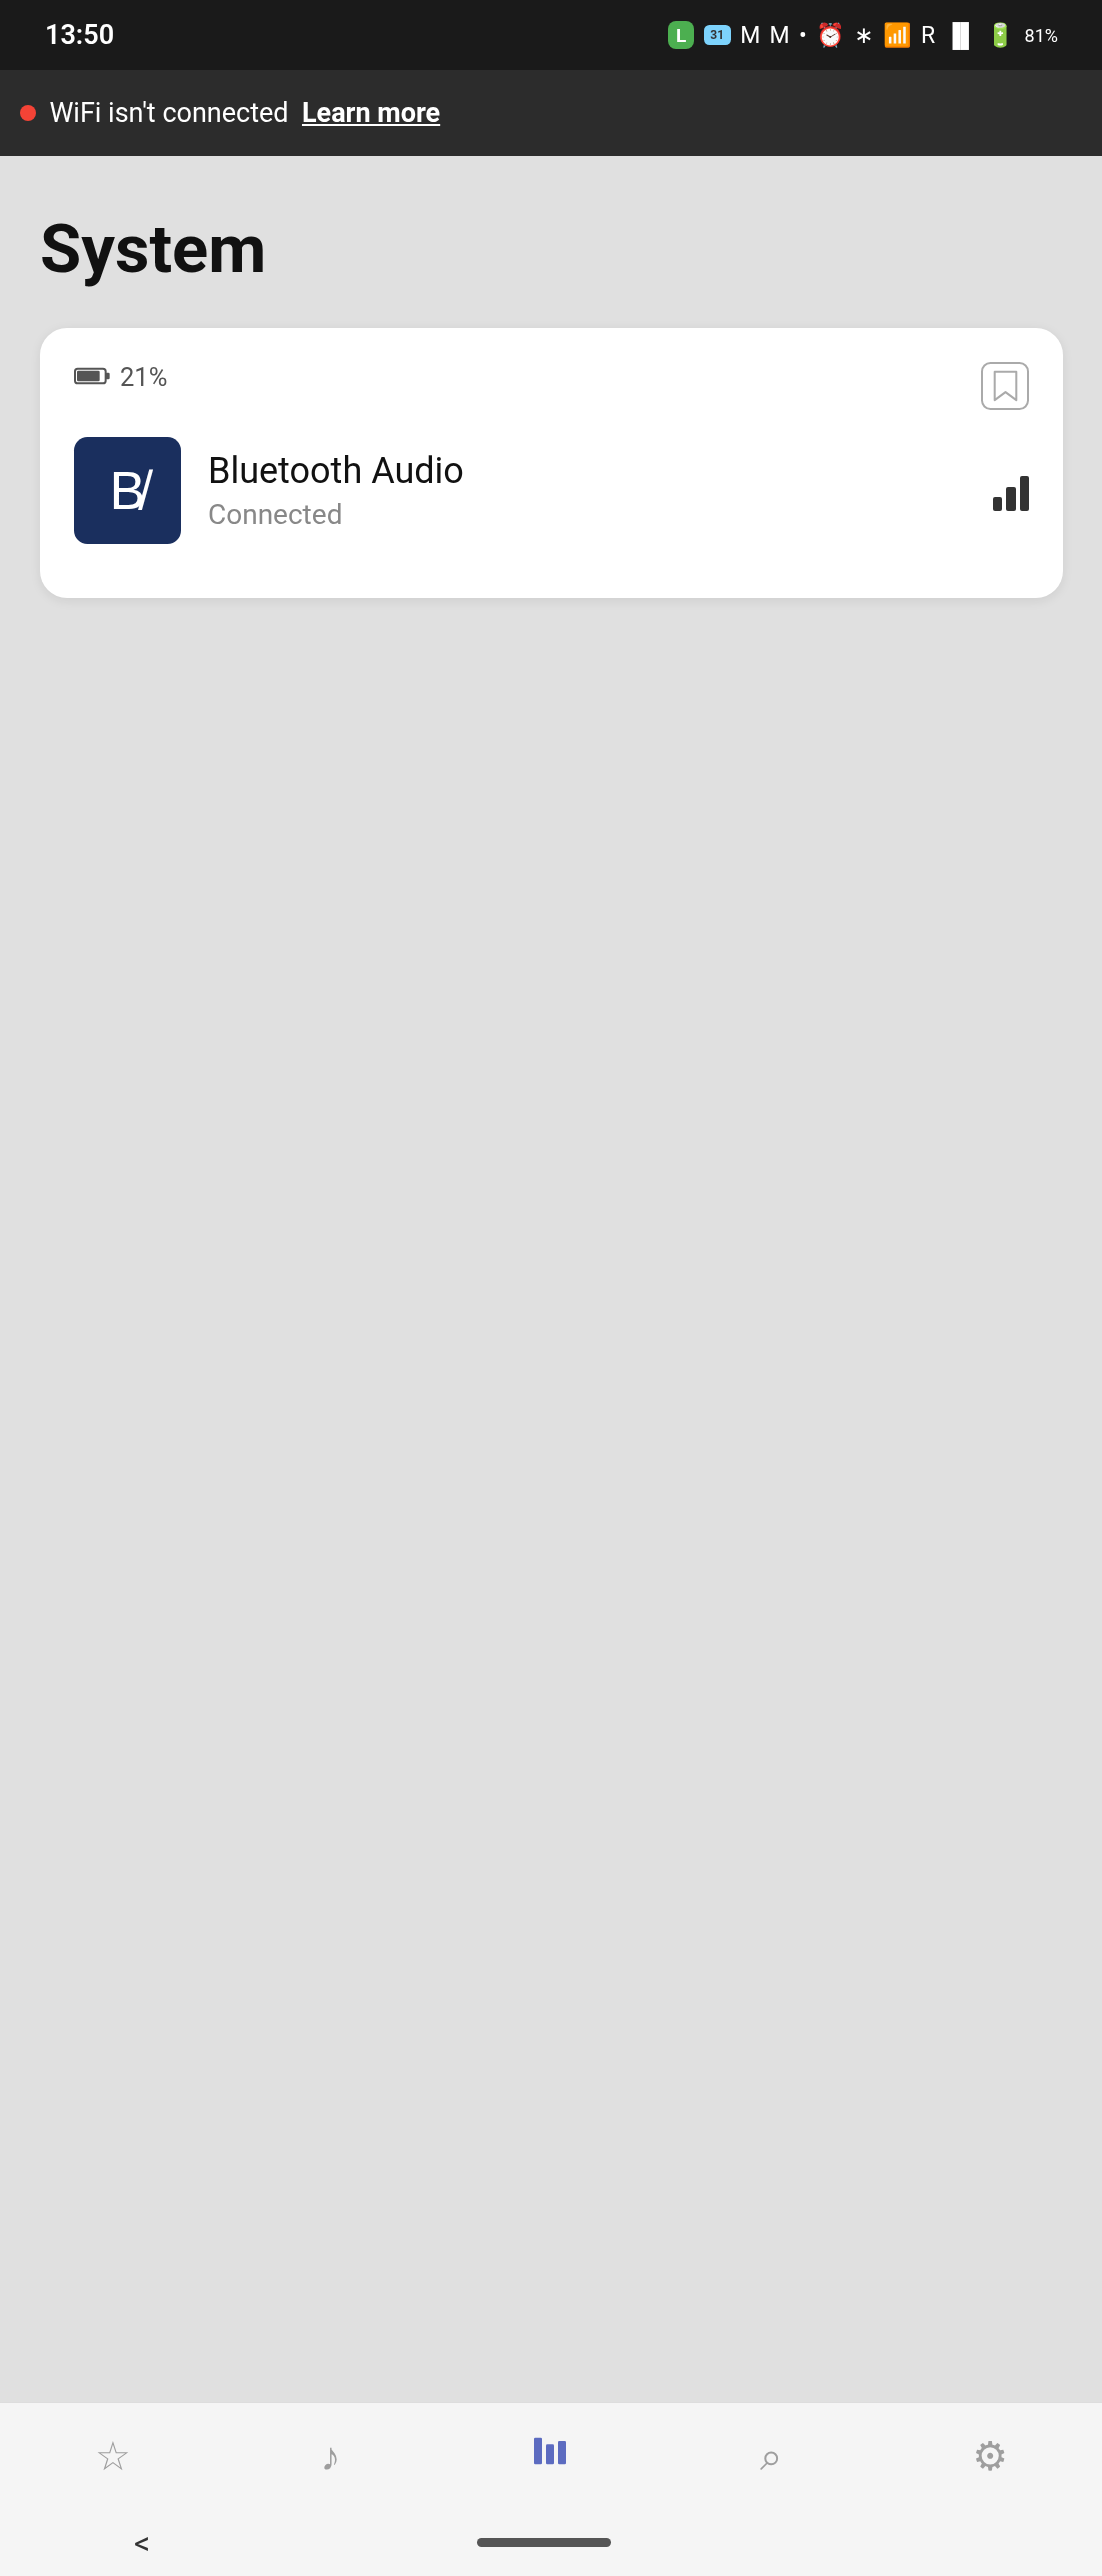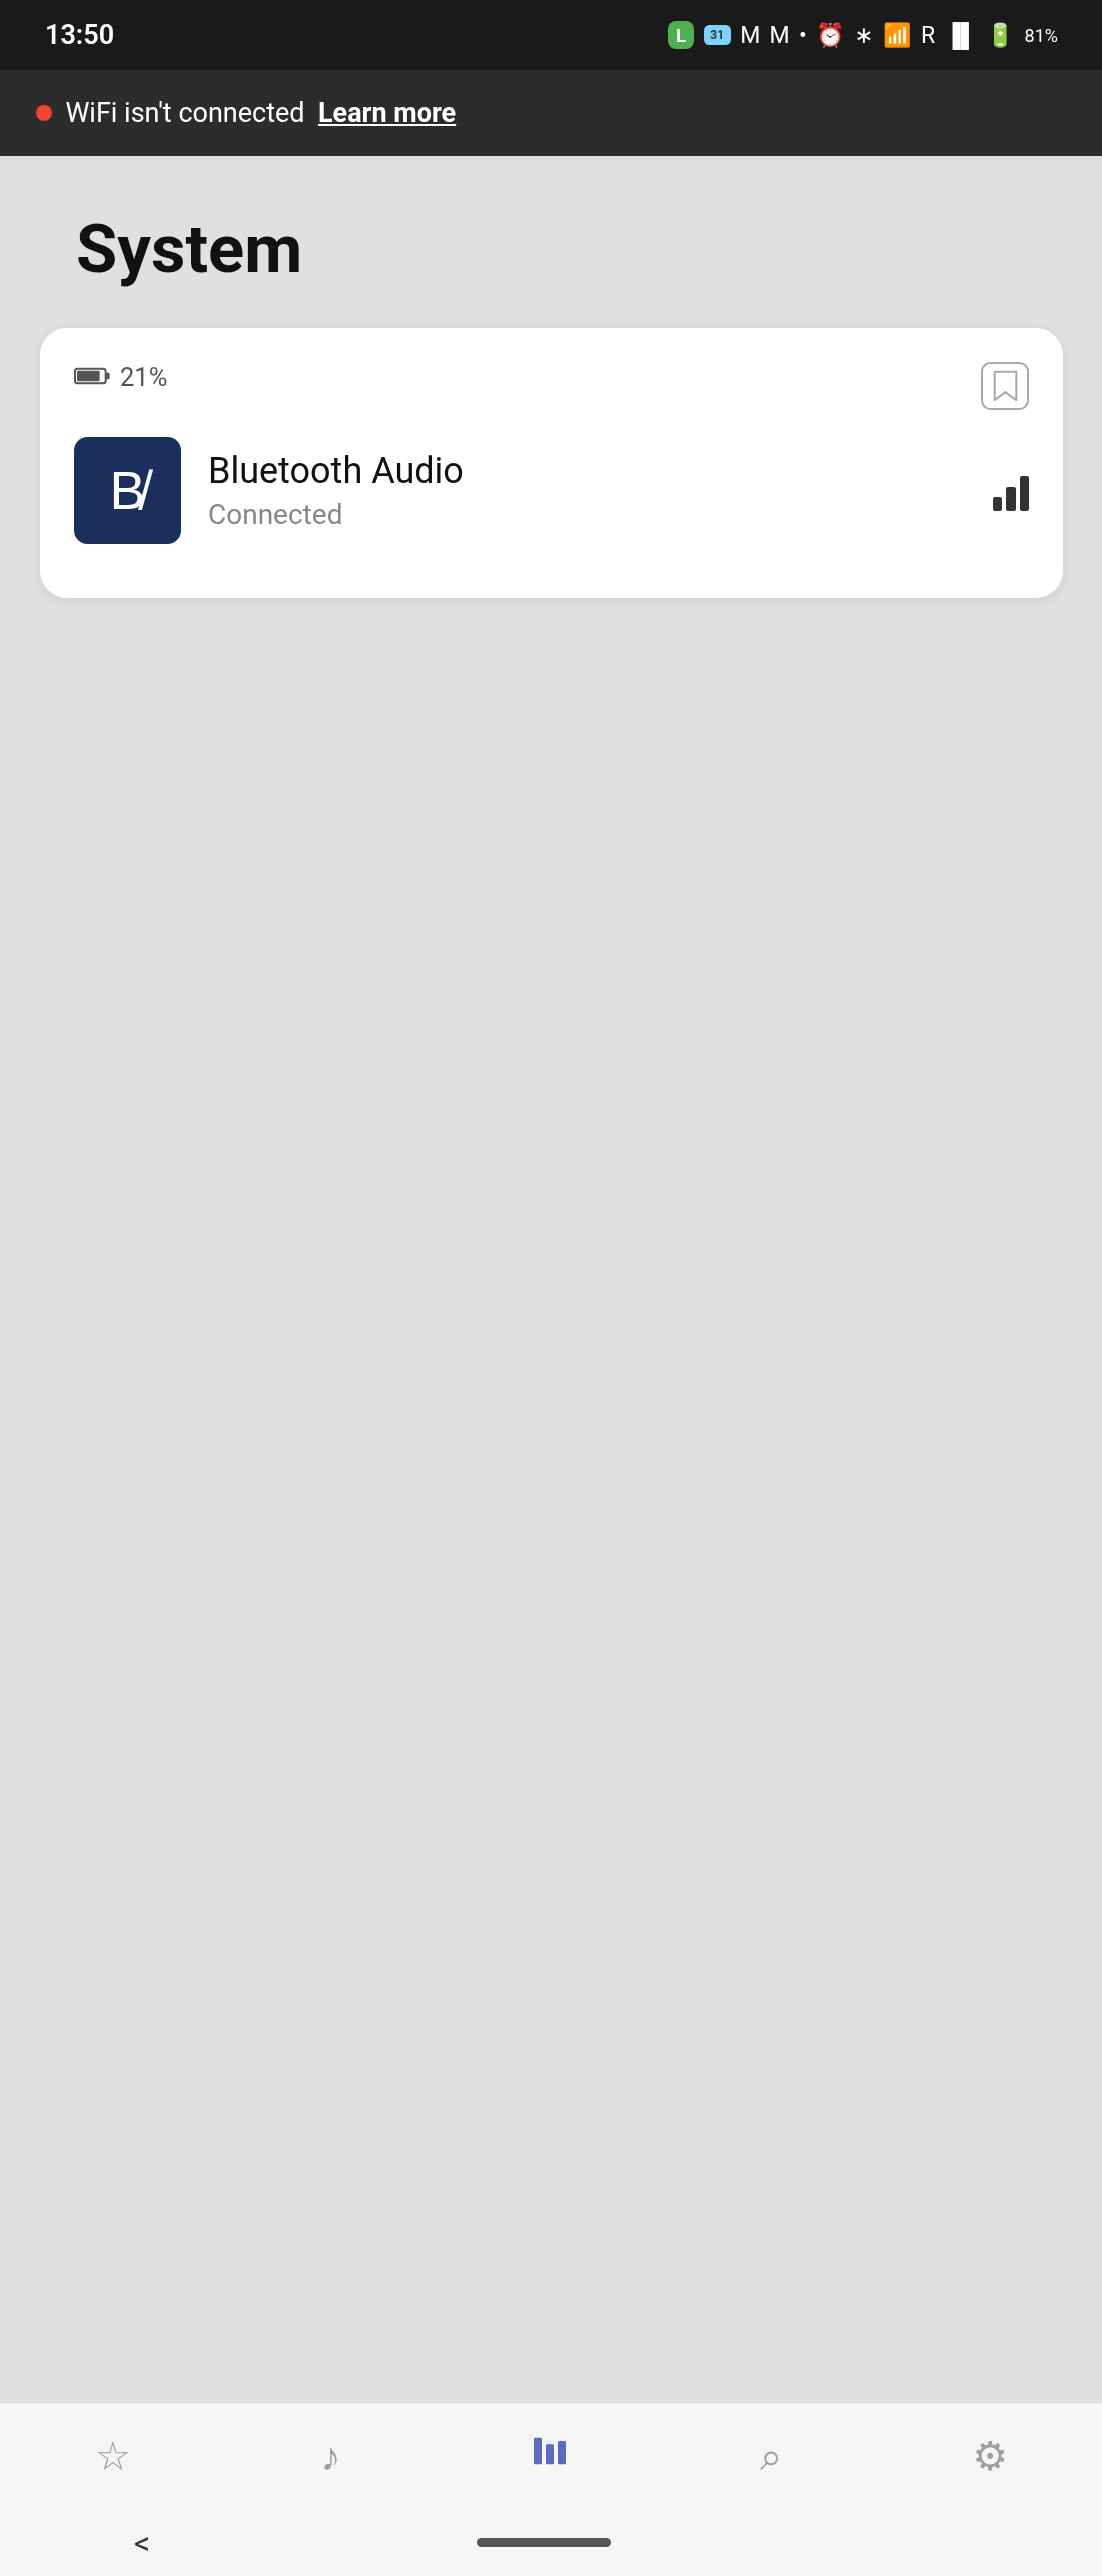--- a/index.html
+++ b/index.html
@@ -30,21 +30,21 @@
     .status-time {
       color: #ffffff;
       font-size: 27px;
       font-weight: 600;
     }
 
     
     .wifi-banner {
       width: 100%;
       background-color: #2c2c2c;
-      padding: 27px 36px;
+      padding: 27px 20px;
       display: flex;
       align-items: center;
       gap: 13.4px;
     }
 
     .wifi-dot {
       width: 16px;
       height: 16px;
       border-radius: 50%;
       background-color: #f44336;
@@ -67,21 +67,20 @@
     
     .main-content {
       padding: 54px 40px 0 40px;
     }
 
     .page-title {
       font-size: 67px;
       font-weight: bold;
       color: #111111;
       margin-bottom: 40px;
-      margin-left: 36px;
     }
 
     
     .room-card {
       background-color: #ffffff;
       border-radius: 27px;
       padding: 34px 34px 27px 34px;
       box-shadow: 0 2.7px 10.7px rgba(0,0,0,0.08);
     }
 

